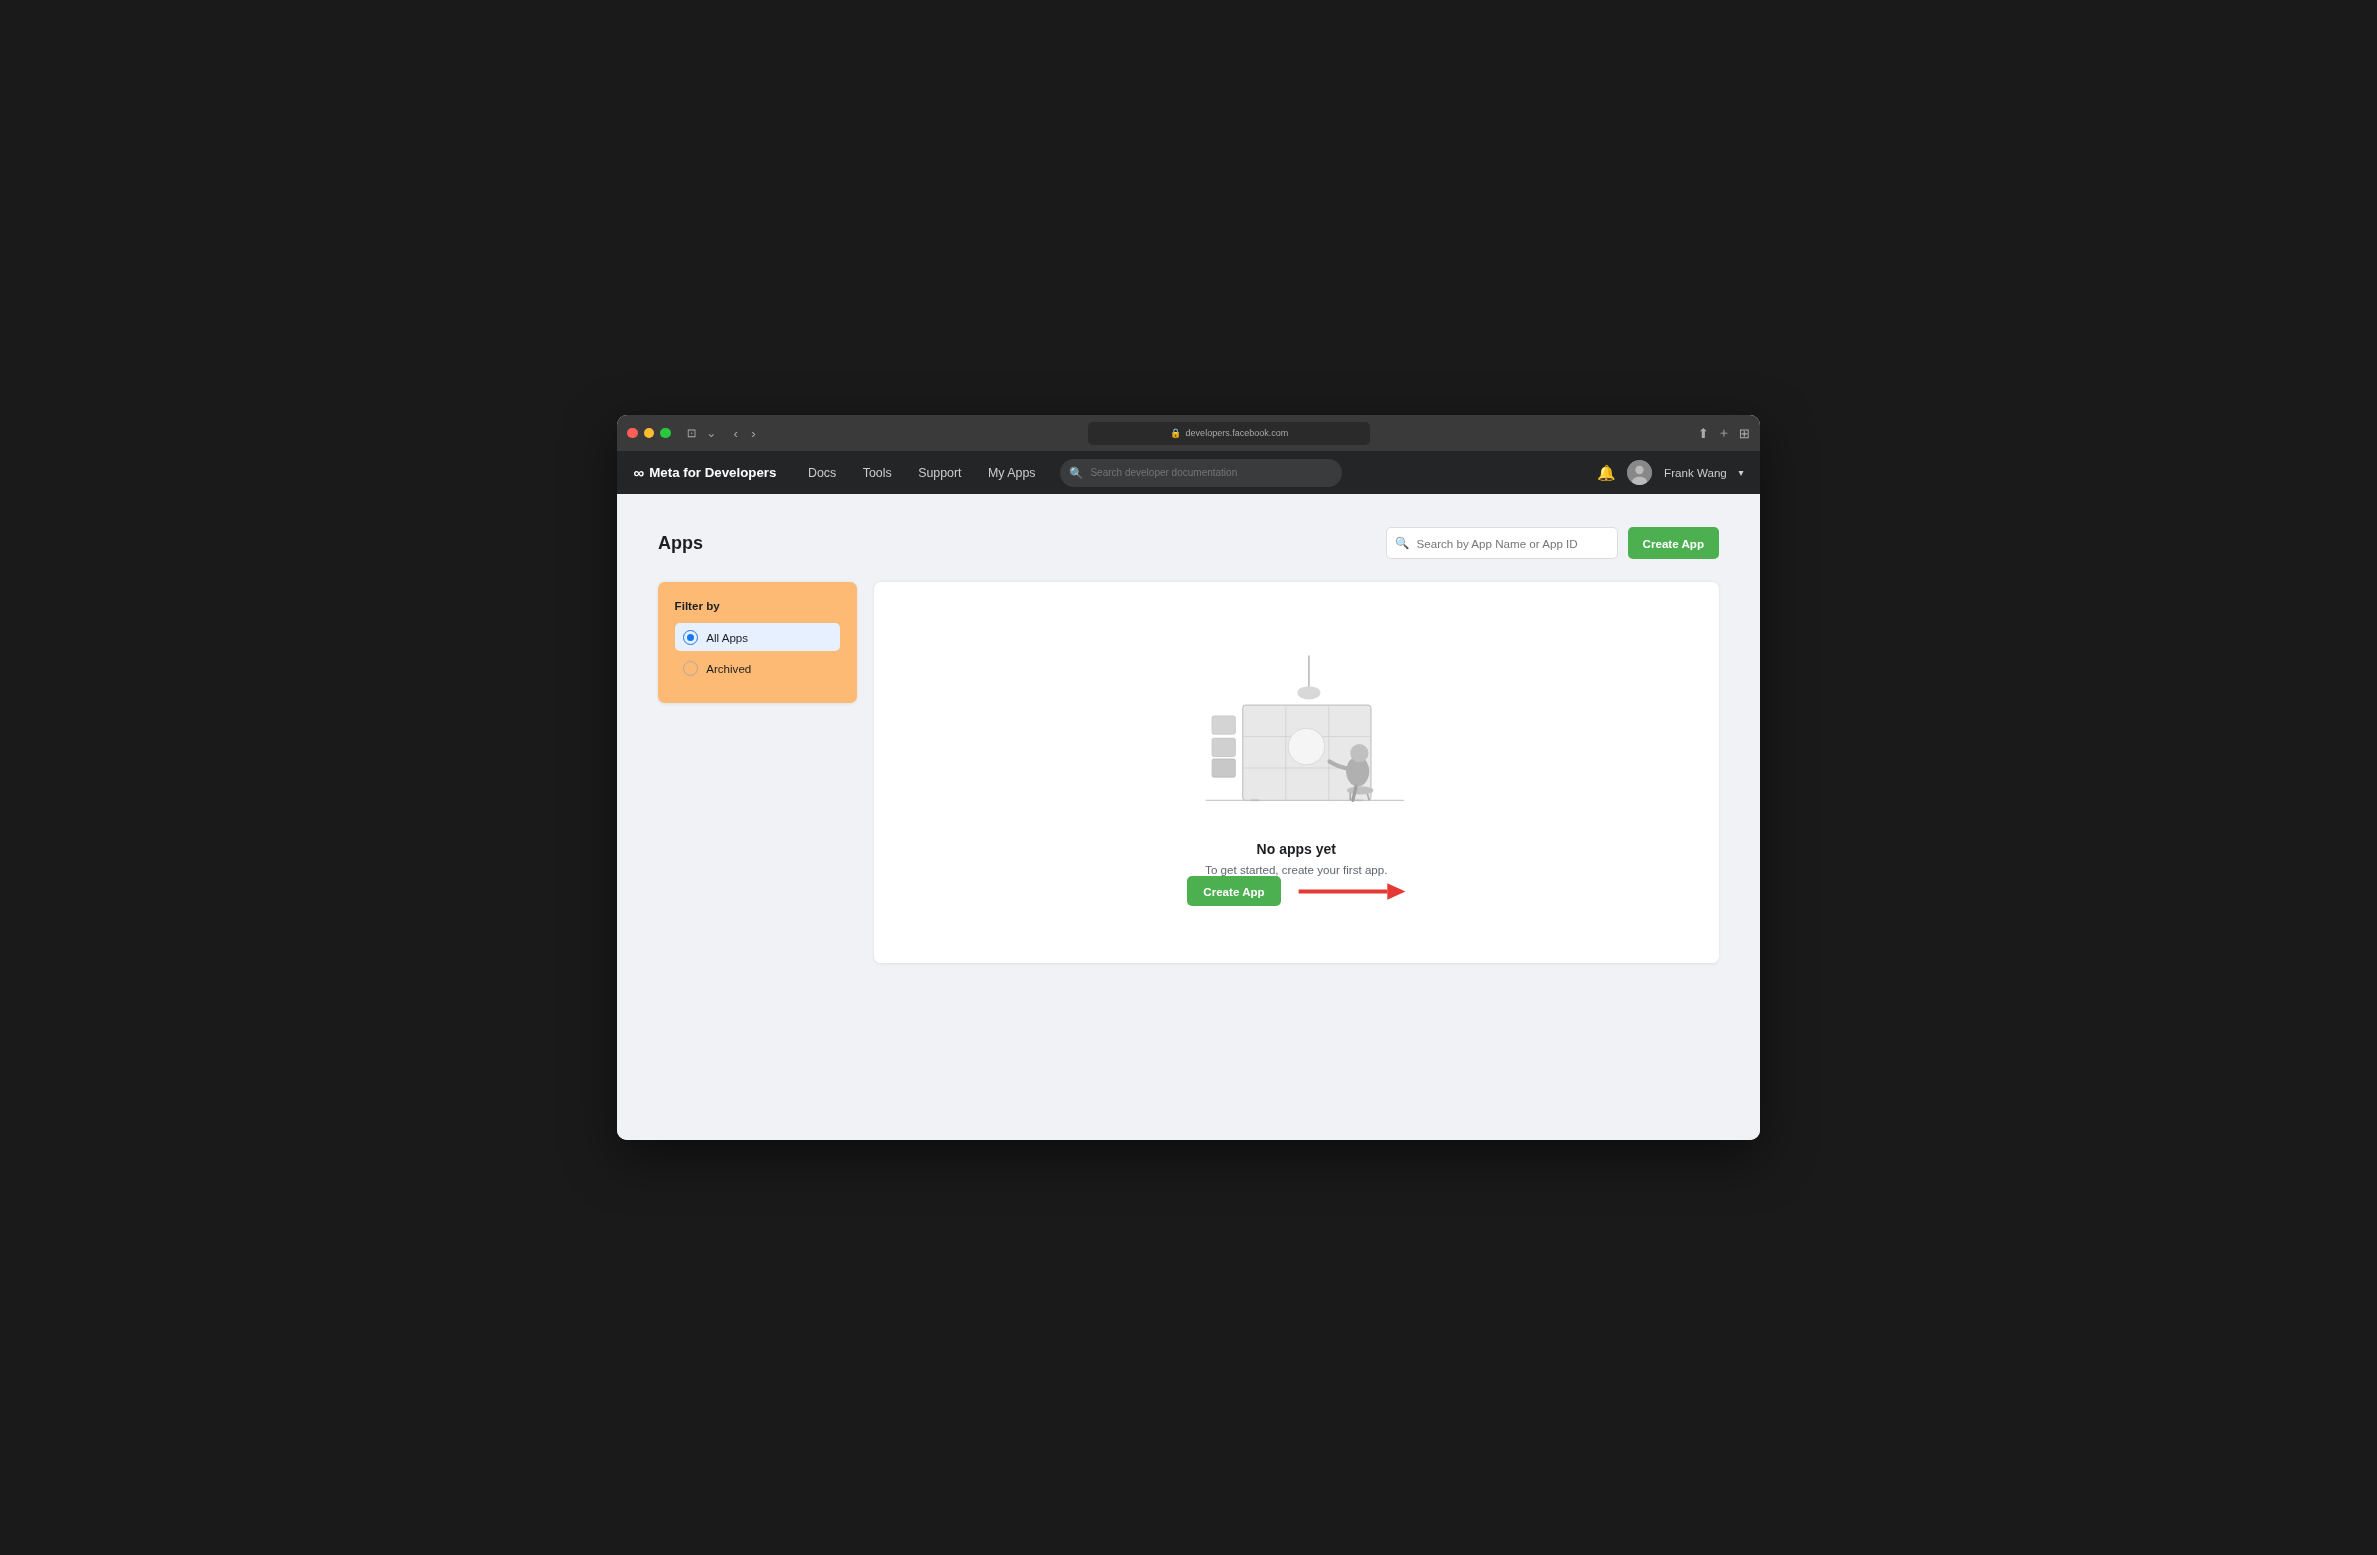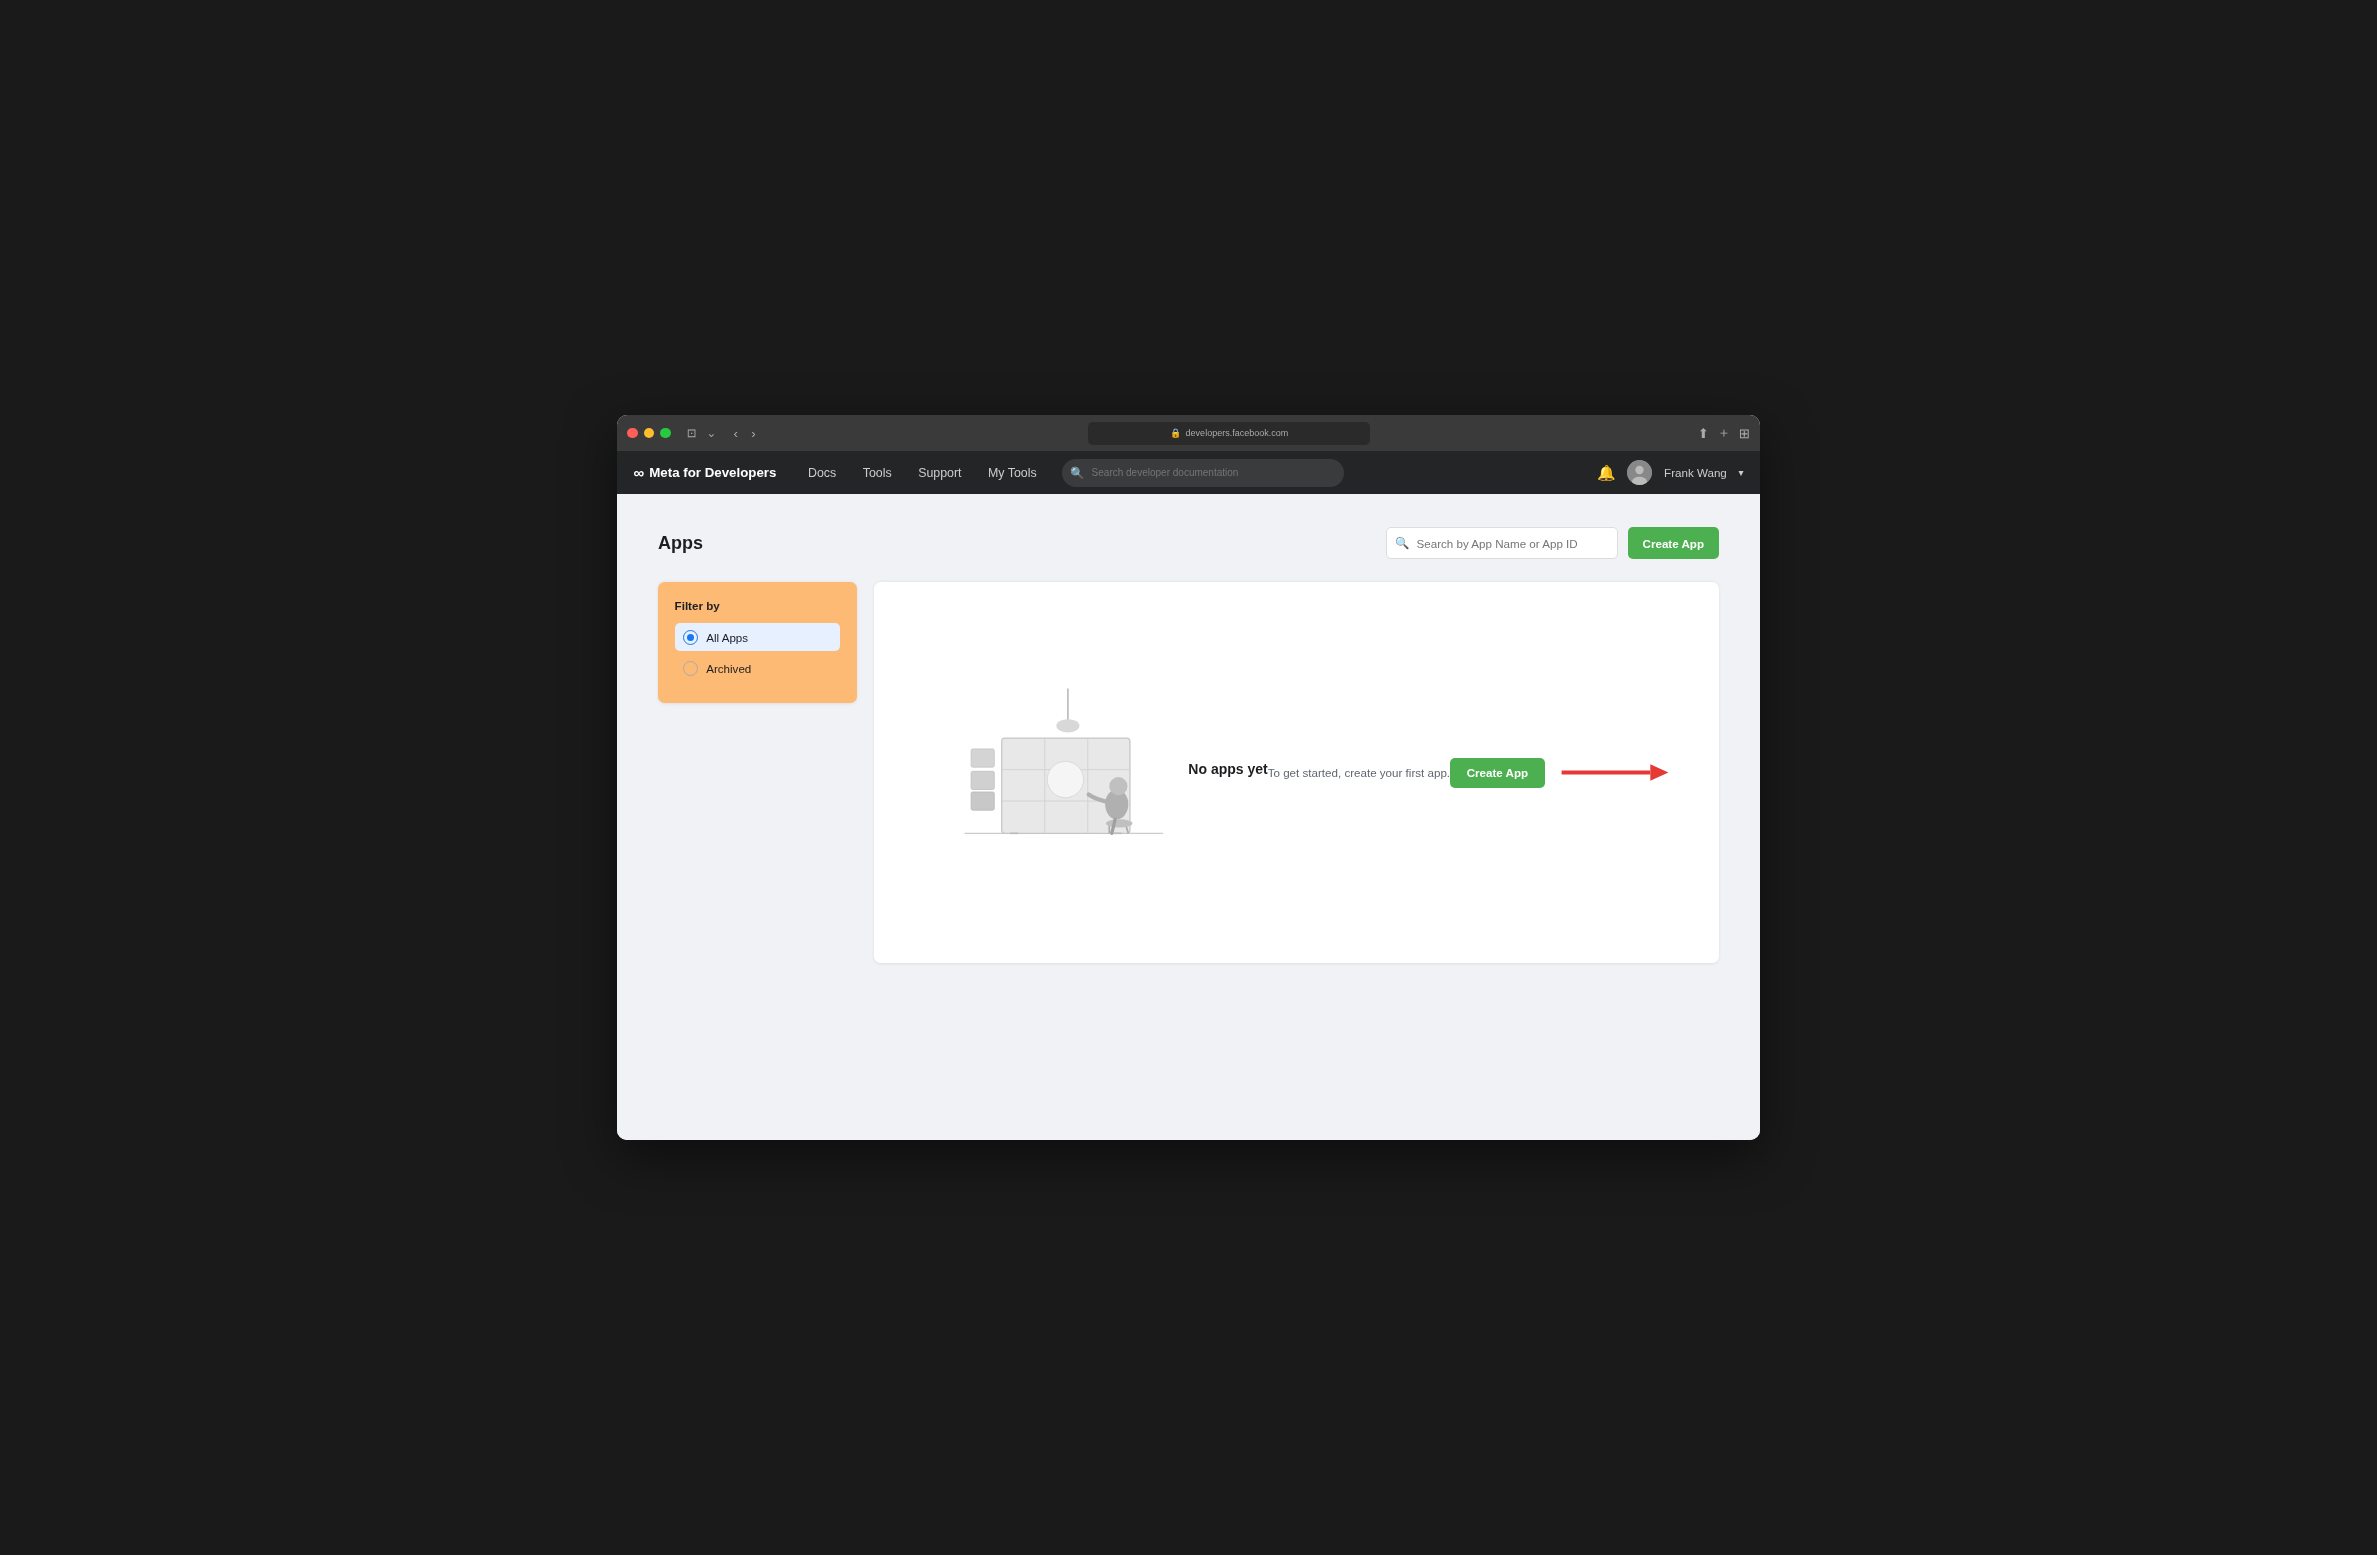--- a/index.html
+++ b/index.html
@@ -303,21 +303,21 @@
       font-size: 11.6px;
       color: #1c1e21;
     }
     
     .apps-panel {
       flex: 1;
       background: #fff;
       border-radius: 6.6px;
       min-height: 381px;
       display: flex;
-      flex-direction: row;
+      flex-direction: column;
       align-items: center;
       justify-content: center;
       padding: 33px 16.6px;
       box-shadow: 0 0.8px 3.3px rgba(0,0,0,0.08);
     }
     
     .illustration-container {
       width: 265px;
       height: 182px;
       margin-bottom: 20px;
@@ -380,21 +380,21 @@
 
   <div class="nav-bar">
     <div class="logo">
       <span class="logo-infinity">∞</span>
       <span>Meta for Developers</span>
     </div>
     <div class="nav-links">
       <a class="nav-link">Docs</a>
       <a class="nav-link">Tools</a>
       <a class="nav-link">Support</a>
-      <a class="nav-link">My Tools</a>
+      <a class="nav-link">My Apps</a>
     </div>
     <div class="search-doc-wrapper">
       <div class="search-doc-container">
         <span class="search-icon-nav">🔍</span>
         <input class="search-doc" type="text" placeholder="Search developer documentation" style="">
       </div>
     </div>
     <div class="nav-right">
       <span class="bell-icon">🔔</span>
       <div class="user-avatar">

